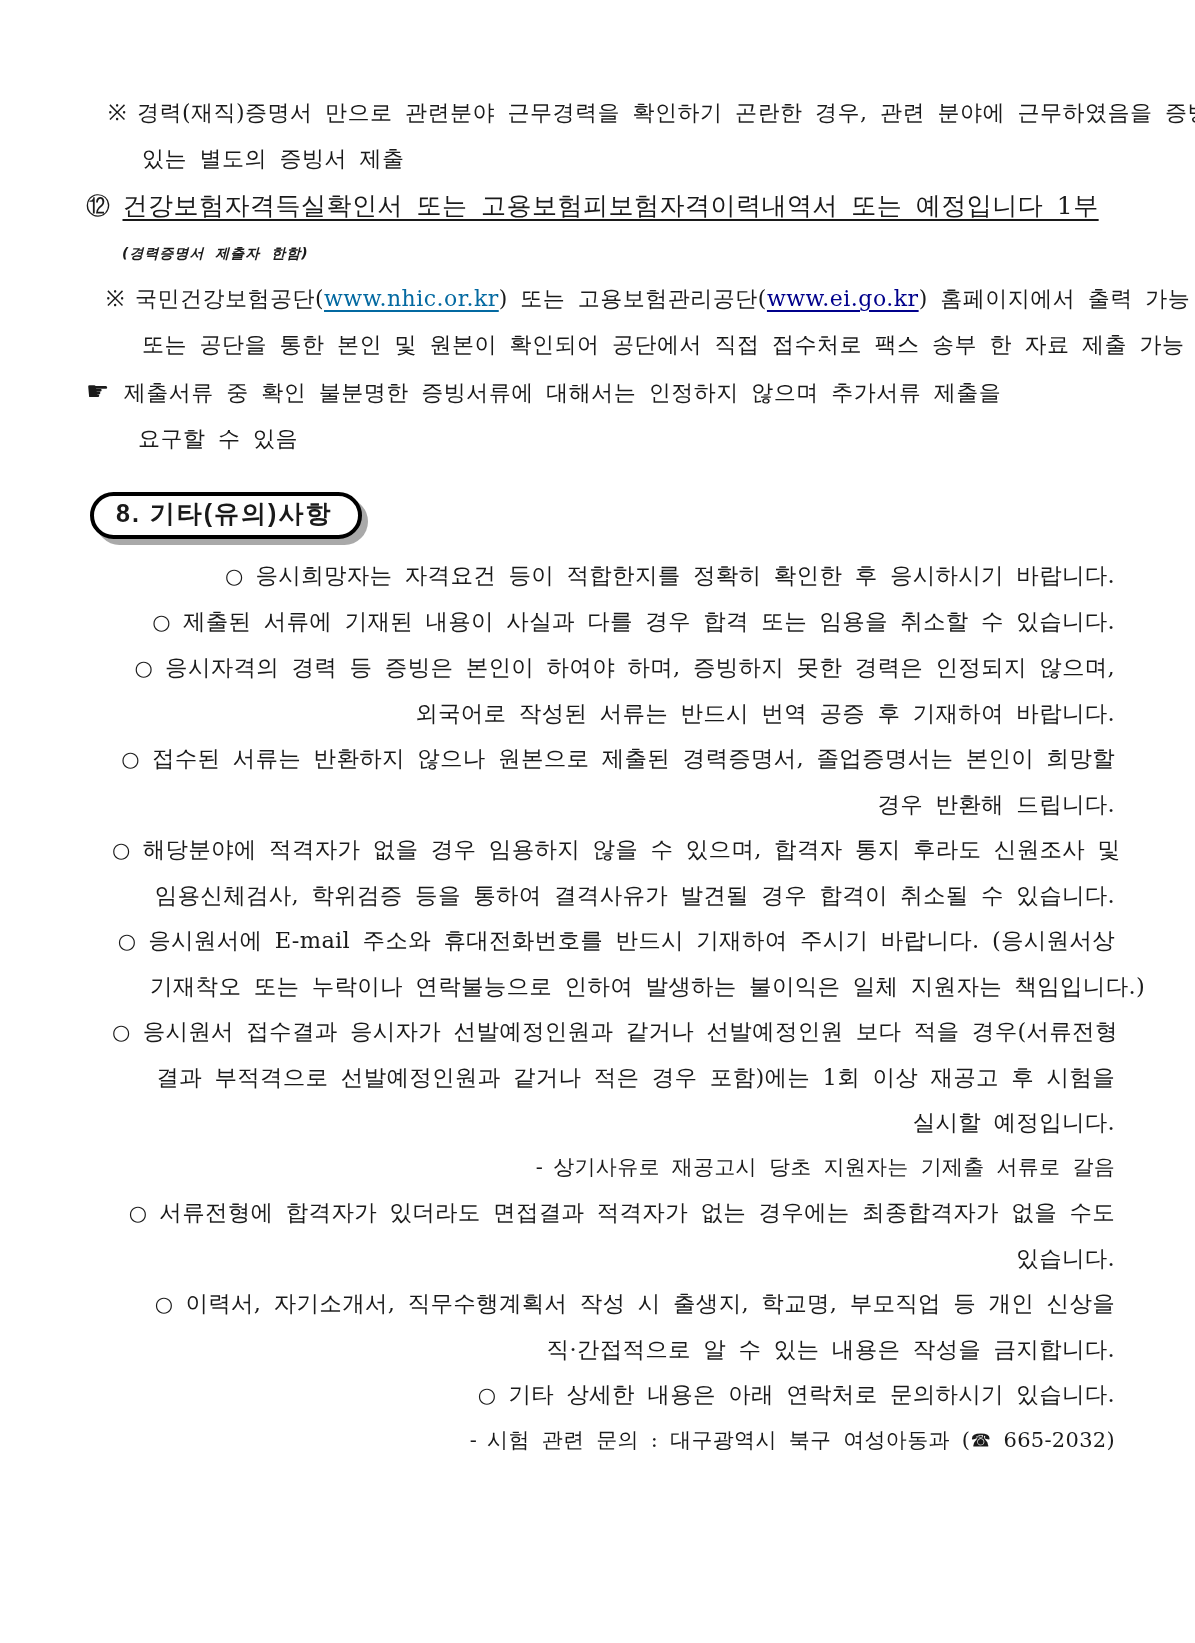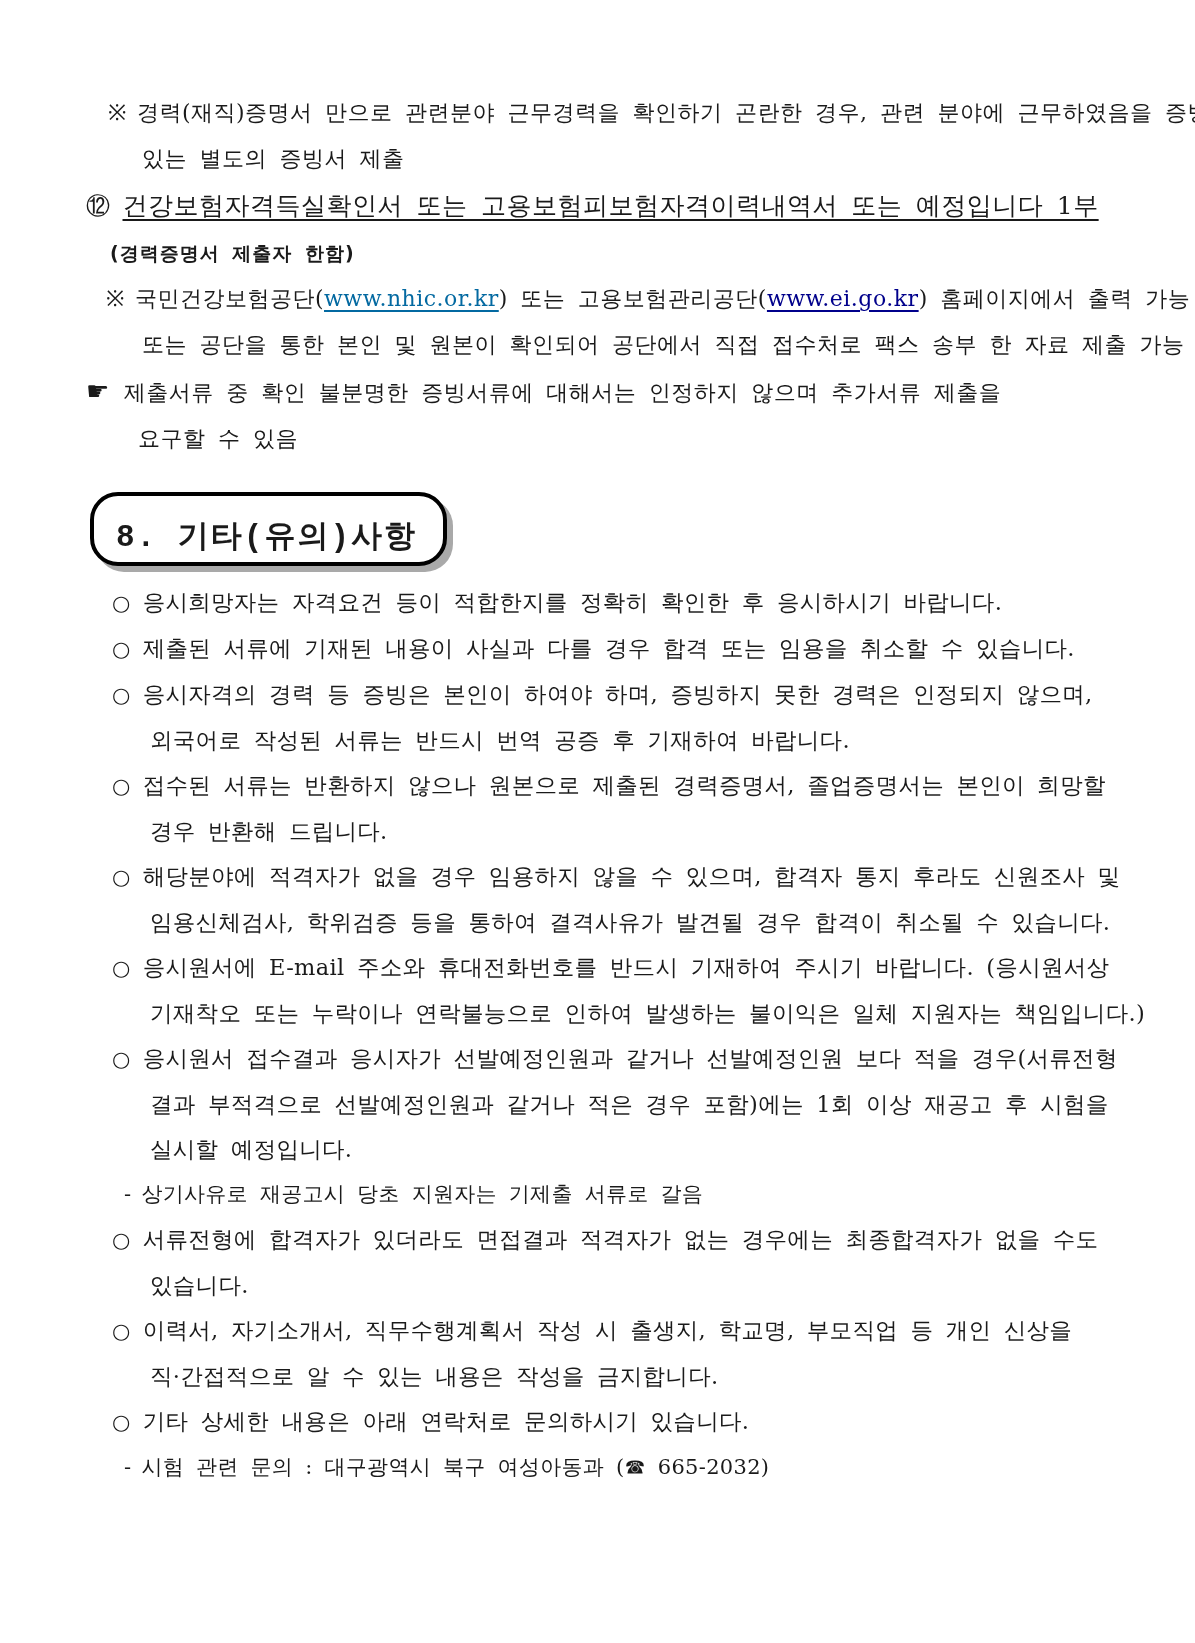--- a/index.html
+++ b/index.html
@@ -20,51 +20,51 @@
   .p-bullet { display:inline-block; margin-right:10px; }
 
   .note1 .p-line.first { margin-left:22px; }
   .note1 .p-line.cont  { margin-left:56px; }
 
   .item12-line { font-size:25px; line-height:48px; margin-left:0; white-space:nowrap; }
   .item12-bullet { display:inline-block; margin-right:12px; font-size:24px; }
   .u-text { text-decoration:underline; text-underline-offset:5px; }
   .bold-note {
     font-family:"DejaVu Sans","Liberation Sans",sans-serif;
-    font-weight:bold; font-size:19px; line-height:46px;
-    margin-left:24px; letter-spacing:1px; white-space:nowrap;
+    font-weight:bold; font-size:14px; line-height:46px;
+    margin-left:36px; letter-spacing:1px; white-space:nowrap;font-style:italic;
   }
 
   .note2 .p-line.first { margin-left:20px; }
   .note2 .p-line.cont  { margin-left:56px; }
   a.doc-link { text-decoration:underline; text-underline-offset:4px; cursor:pointer; }
 
   .noteHand .p-line.first { margin-left:0; }
   .noteHand .p-line.first .p-bullet { font-size:26px; margin-right:14px; }
   .noteHand .p-line.cont  { margin-left:52px; }
 
   
   .badge-wrap { margin:30px 0 12px 4px; }
   .badge {
     display:inline-block;
     border:4px solid #000;
     border-radius:28px;
-    padding:19px 26px 5px 22px;
-    font-family:Liberation Mono, monospace;
+    padding:1px 26px 5px 22px;
+    font-family:Liberation Sans, sans-serif;
     font-weight:bold;
-    font-size:31px;
+    font-size:25px;
     letter-spacing:2px;
     box-shadow:6px 6px 0 #a9a9a9;
     background:#fff;
     white-space:nowrap;
   }
 
   
   .n-list { margin-top:14px; font-size:22.5px; letter-spacing:0.3px; word-spacing:5px; }
-  .n-line { line-height:45px; white-space:nowrap; }
+  .n-line { line-height:45px; white-space:nowrap;text-align:right; }
   .n-line.first { margin-left:26px; }
   .n-line.cont  { margin-left:64px; }
   .n-bullet { display:inline-block; margin-right:12px; font-size:21px; }
   .n-item.sub { font-size:21px; }
   .n-item.sub .n-line.first { margin-left:38px; }
   .n-item.sub .n-bullet { margin-right:10px; }
 </style>
 </head>
 <body>
 

